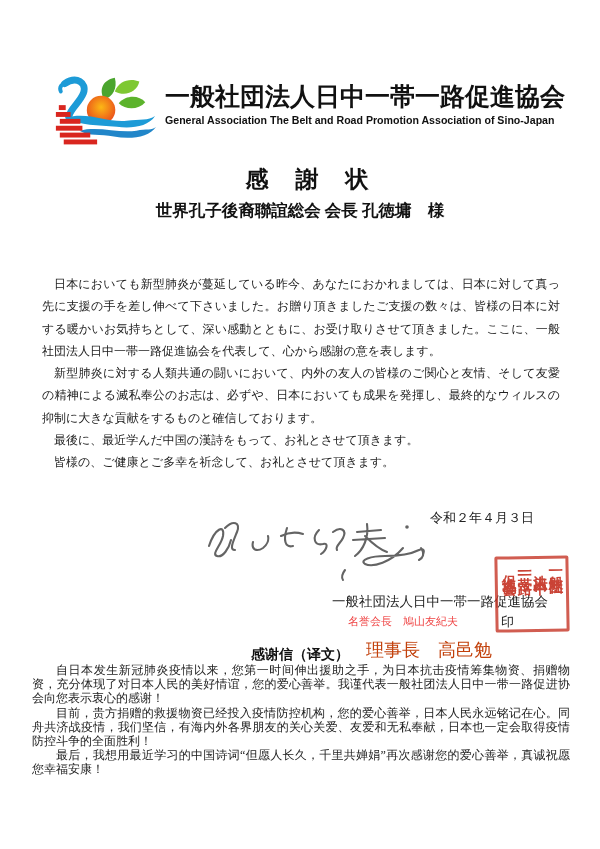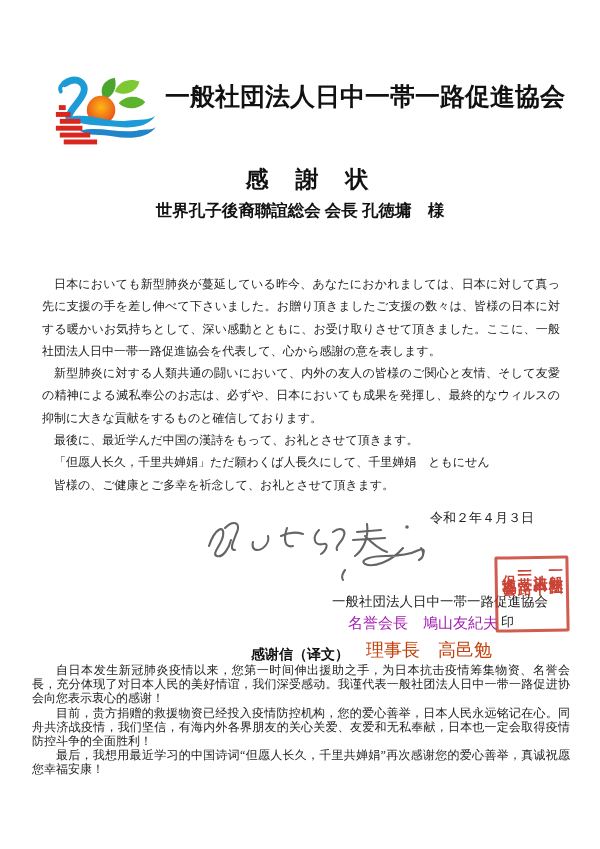--- a/index.html
+++ b/index.html
@@ -39,21 +39,21 @@
   
   .body-text{
     position:absolute;top:273px;left:42px;width:518px;
     font-size:12px;line-height:22.3px;text-align:justify;color:#222;
   }
   .body-text p{margin:0;text-indent:1em;}
   .date-line{position:absolute;top:509px;left:430px;font-size:13px;color:#222;}
   
   .signature-svg{position:absolute;top:498px;left:195px;width:280px;height:90px;}
   .sig-org{position:absolute;top:593px;left:332px;font-size:13.5px;color:#222;}
-  .sig-honorary{position:absolute;top:614px;left:348px;font-size:15px;color:#a21caf;}
+  .sig-honorary{position:absolute;top:614px;left:348px;font-size:11px;color:#ef4444;}
   .seal-mark{position:absolute;top:613px;left:501px;font-size:13px;color:#222;z-index:1;}
   .sig-chairman{position:absolute;top:638px;left:366px;font-size:18px;color:#c2410c;}
   .seal{
     position:absolute;top:556px;left:495px;z-index:2;
     writing-mode:vertical-rl;text-orientation:upright;
     border:3px solid rgba(198,52,37,.8);border-radius:2px;
     padding:4px 3px;background:transparent;
     color:#c63425;font-weight:bold;font-size:14.5px;line-height:15.5px;
     letter-spacing:2px;transform:rotate(-1deg);
     height:62px;
@@ -98,31 +98,31 @@
 
       <rect x="9" y="29" width="7" height="5" fill="#d9261f"></rect>
       <rect x="6" y="36" width="15" height="5" fill="#d9261f"></rect>
       <rect x="10" y="43" width="21" height="5" fill="#d9261f"></rect>
       <rect x="6" y="50" width="27" height="5" fill="#d9261f"></rect>
       <rect x="10" y="57" width="31" height="5" fill="#d9261f"></rect>
       <rect x="14" y="64" width="34" height="5" fill="#d9261f"></rect>
     </svg>
     <div class="head-text">
       <div class="org-ja">一般社団法人日中一帯一路促進協会</div>
+      <div class="org-en">General Association The Belt and Road Promotion Association of Sino-Japan</div>
     </div>
   </div>
 
   <h1 class="title">感　謝　状</h1>
   <div class="recipient">世界孔子後裔聯誼総会 会長 孔徳墉　様</div>
 
   <div class="body-text">
     <p>日本においても新型肺炎が蔓延している昨今、あなたにおかれましては、日本に対して真っ先に支援の手を差し伸べて下さいました。お贈り頂きましたご支援の数々は、皆様の日本に対する暖かいお気持ちとして、深い感動とともに、お受け取りさせて頂きました。ここに、一般社団法人日中一帯一路促進協会を代表して、心から感謝の意を表します。</p>
     <p>新型肺炎に対する人類共通の闘いにおいて、内外の友人の皆様のご関心と友情、そして友愛の精神による滅私奉公のお志は、必ずや、日本においても成果を発揮し、最終的なウィルスの抑制に大きな貢献をするものと確信しております。</p>
     <p>最後に、最近学んだ中国の漢詩をもって、お礼とさせて頂きます。</p>
-    <p>「但愿人长久，千里共婵娟」ただ願わくば人長久にして、千里婵娟　ともにせん</p>
     <p>皆様の、ご健康とご多幸を祈念して、お礼とさせて頂きます。</p>
   </div>
 
   <div class="date-line">令和２年４月３日</div>
 
   <svg class="signature-svg" viewBox="0 0 280 90" aria-hidden="true">
     <g stroke="#4a4a4a" stroke-width="2.1" fill="none" stroke-linecap="round" opacity="0.85">
       <path d="M14,48 C20,30 30,26 28,38 C26,48 16,56 22,58 C28,60 34,50 36,42"></path>
       <path d="M30,30 C38,22 46,24 42,34 C38,44 34,52 40,52"></path>
       <path d="M58,44 C56,52 62,54 68,50 C72,47 74,42 73,38"></path>
@@ -145,18 +145,18 @@
 
   <div class="seal">
     <span>一般社団</span>
     <span>法人日中</span>
     <span>一帯一路</span>
     <span>促進協会</span>
   </div>
 
   <div class="cn-title">感谢信（译文）</div>
   <div class="cn-body">
-    <p>自日本发生新冠肺炎疫情以来，您第一时间伸出援助之手，为日本抗击疫情筹集物资、名誉会長，充分体现了对日本人民的美好情谊，我们深受感动。我谨代表一般社团法人日中一带一路促进协会向您表示衷心的感谢！</p>
+    <p>自日本发生新冠肺炎疫情以来，您第一时间伸出援助之手，为日本抗击疫情筹集物资、捐赠物资，充分体现了对日本人民的美好情谊，您的爱心善举。我谨代表一般社团法人日中一带一路促进协会向您表示衷心的感谢！</p>
     <p>目前，贵方捐赠的救援物资已经投入疫情防控机构，您的爱心善举，日本人民永远铭记在心。同舟共济战疫情，我们坚信，有海内外各界朋友的关心关爱、友爱和无私奉献，日本也一定会取得疫情防控斗争的全面胜利！</p>
     <p>最后，我想用最近学习的中国诗词“但愿人长久，千里共婵娟”再次感谢您的爱心善举，真诚祝愿您幸福安康！</p>
   </div>
 
 </div>
 
 </body></html>

